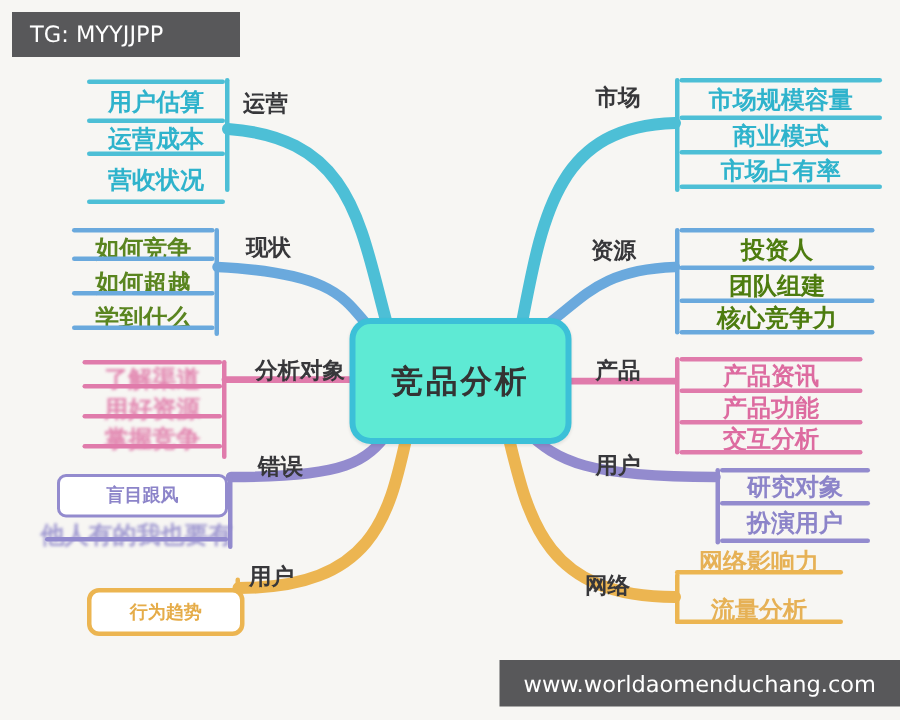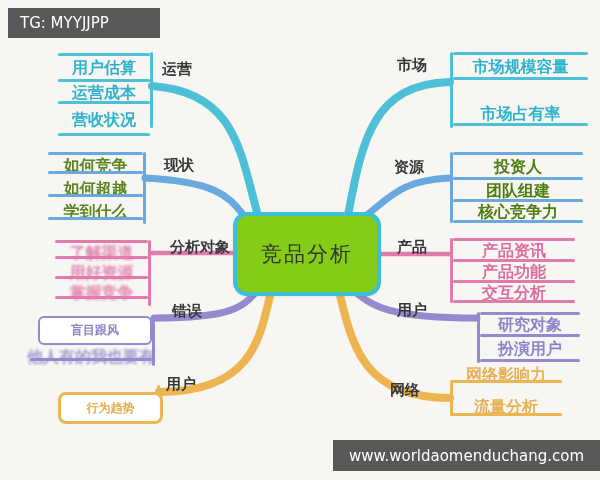--- a/index.html
+++ b/index.html
@@ -6,23 +6,23 @@
   body{font-family:"DejaVu Sans","Liberation Sans",sans-serif;background:#e9e8e6;}
   .stage{position:relative;width:600px;height:480px;background:#f7f6f3;overflow:hidden;}
   svg.curves{position:absolute;left:0;top:0;width:600px;height:480px;}
 
   .banner{position:absolute;background:#58585a;color:#fff;font-size:15px;
           display:flex;align-items:center;white-space:nowrap;}
   .banner.tl{left:8px;top:8px;width:140px;height:30px;padding-left:12px;}
   .banner.br{left:333px;top:440px;width:267px;height:31px;justify-content:center;}
 
   .center-node{position:absolute;left:233px;top:212px;width:140px;height:76px;
-    background:#84cc16;border:4px solid #3cc0d8;border-radius:14px;
+    background:#5eead4;border:4px solid #3cc0d8;border-radius:14px;
     display:flex;align-items:center;justify-content:center;
-    font-size:21px;font-weight:normal;color:#333;letter-spacing:2px;
+    font-size:21px;font-weight:bold;color:#333;letter-spacing:2px;
     box-shadow:0 1px 2px rgba(0,0,0,.08);}
 
   .lbl{position:absolute;font-weight:bold;font-size:15px;color:#37373a;white-space:nowrap;}
 
   .row{position:absolute;display:flex;align-items:center;justify-content:center;}
   .row .t{position:relative;z-index:1;font-size:16px;font-weight:bold;white-space:nowrap;}
   .row .ln{position:absolute;left:0;right:0;bottom:0;height:3px;border-radius:2px;z-index:2;}
   .row.strike .ln{bottom:4px;}
 
   .hline,.vline{position:absolute;border-radius:2px;}
@@ -123,20 +123,24 @@
     <span>行为趋势</span>
   </div>
 
   <div class="lbl" style="left:397px;top:56px;">市场</div>
   <div class="hline bg-teal" style="left:453px;top:52px;width:135px;"></div>
   <div class="vline bg-teal" style="left:450px;top:52px;height:76px;"></div>
   <div class="row" style="left:453px;top:54px;width:135px;height:26px;">
     <span class="t teal">市场规模容量</span>
       <i class="ln bg-teal"></i>
   </div>
+  <div class="row" style="left:453px;top:80px;width:135px;height:23px;">
+    <span class="t teal">商业模式</span>
+      <i class="ln bg-teal"></i>
+  </div>
   <div class="row" style="left:453px;top:103px;width:135px;height:23px;">
     <span class="t teal">市场占有率</span>
       <i class="ln bg-teal"></i>
   </div>
 
   <div class="lbl" style="left:394px;top:158px;">资源</div>
   <div class="hline bg-blue" style="left:453px;top:152px;width:130px;"></div>
   <div class="vline bg-blue" style="left:450px;top:152px;height:71px;"></div>
   <div class="row" style="left:453px;top:155px;width:130px;height:25px;">
     <span class="t blue">投资人</span>

